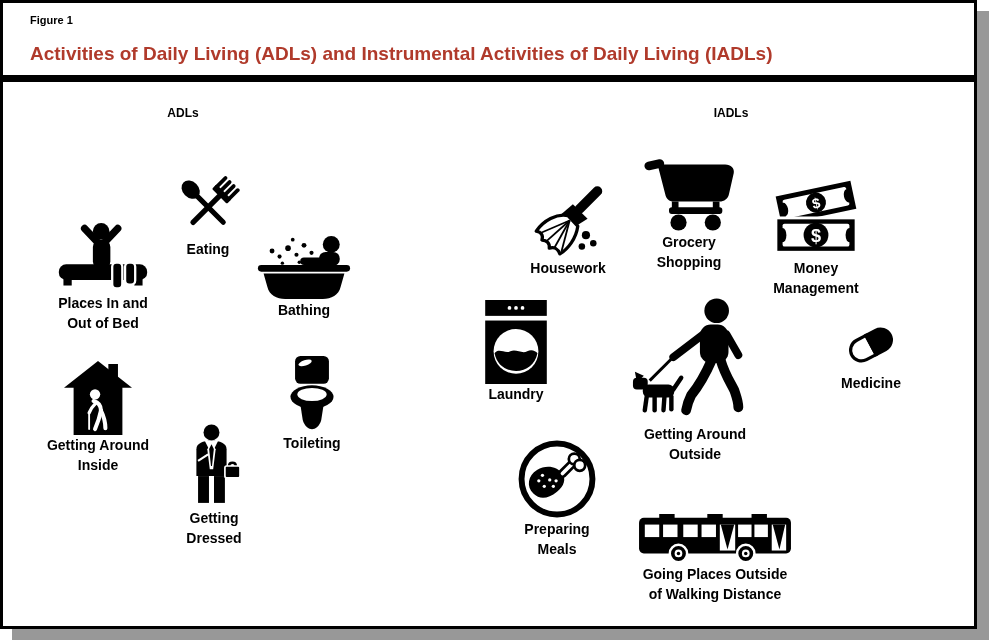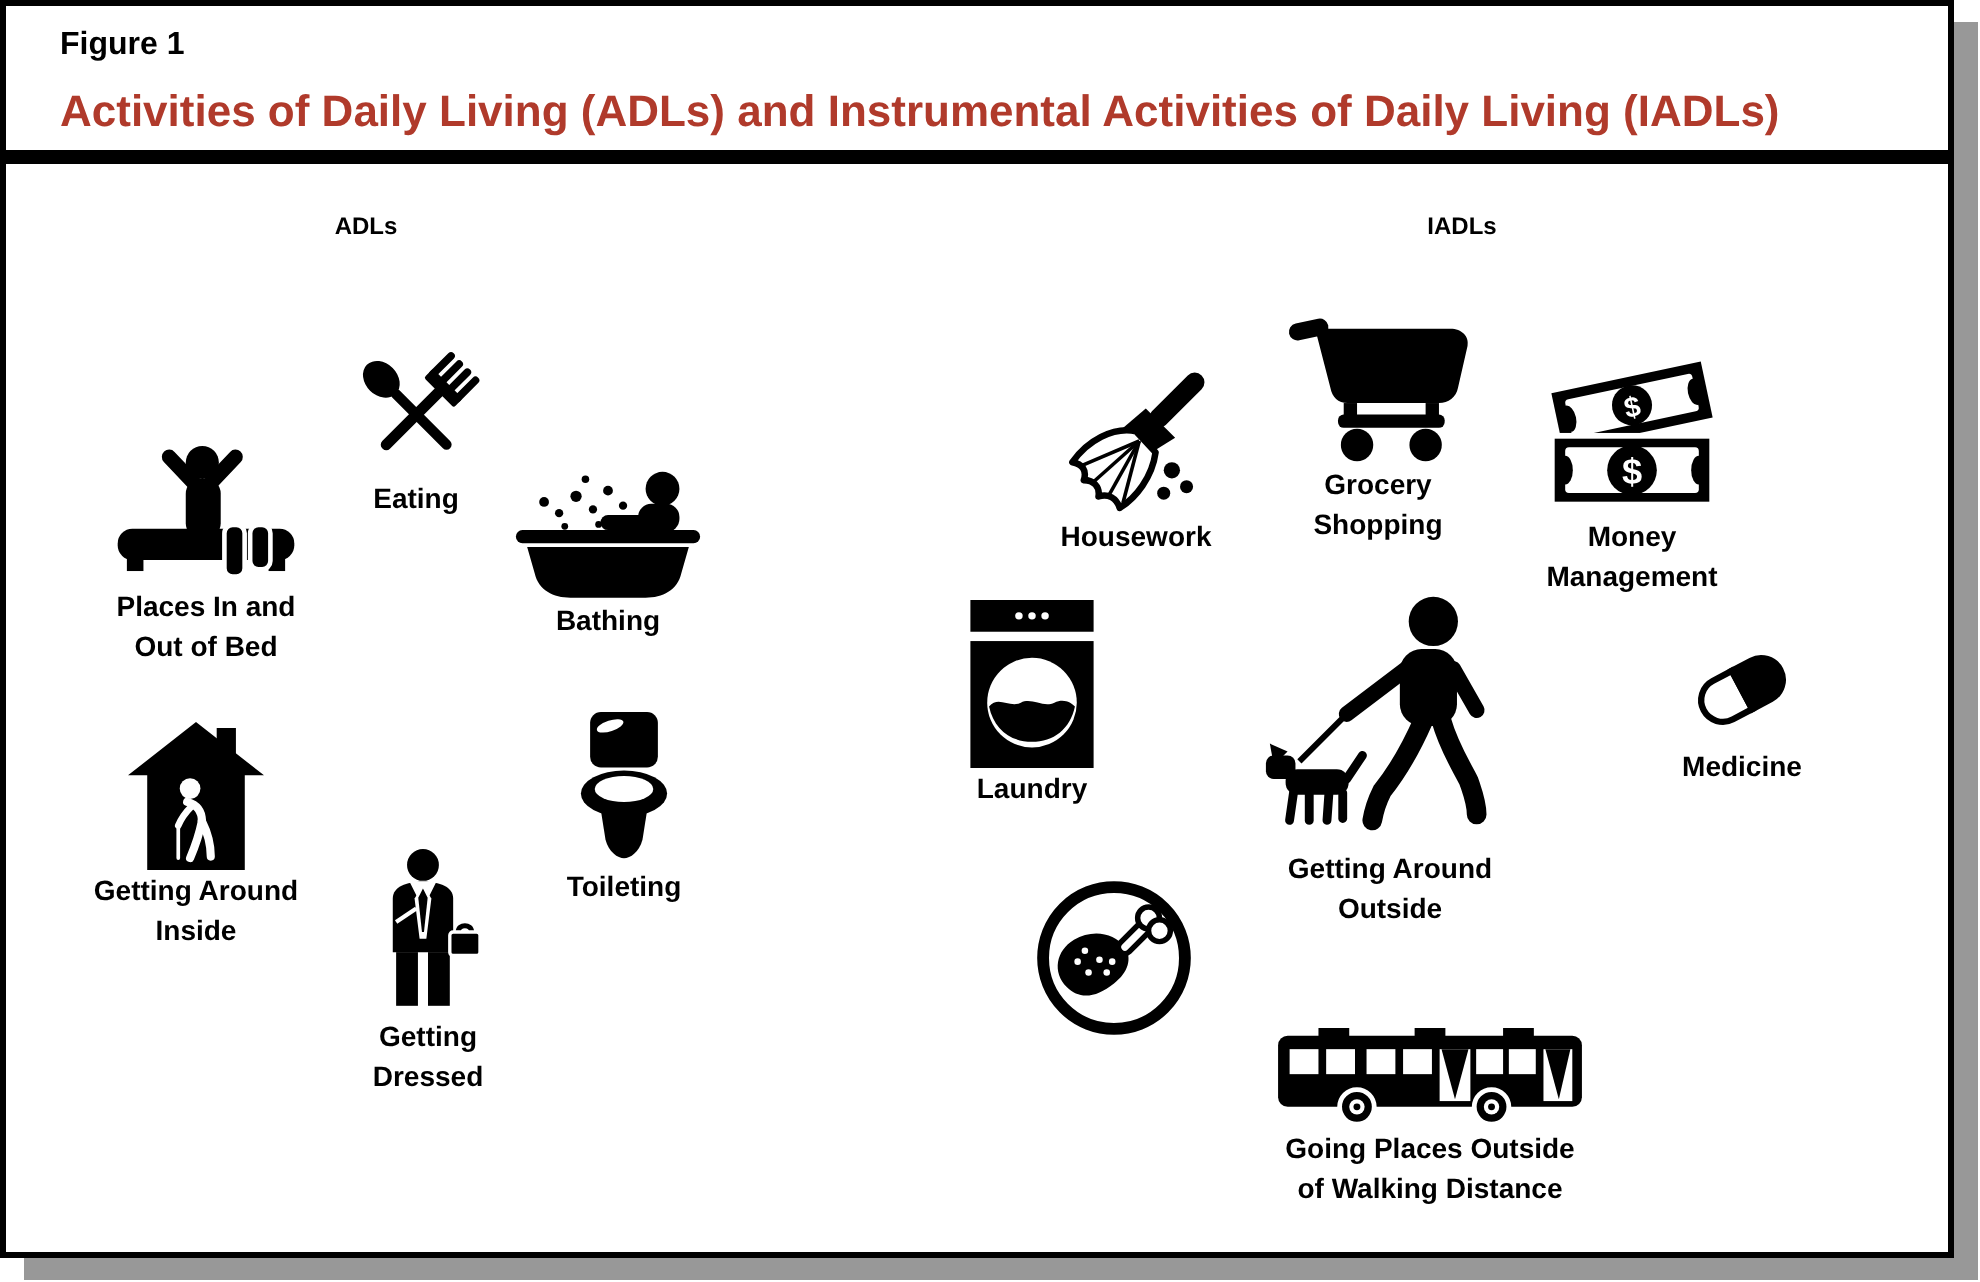--- a/index.html
+++ b/index.html
@@ -13,25 +13,25 @@
   .figure-box {
     position: absolute; left: 0; top: 0;
     width: 977px; height: 629px;
     background: #ffffff;
     border: 3px solid #000;
     box-sizing: border-box;
     box-shadow: 12px 11px 0 #989898;
   }
   .fig-label {
     position: absolute; left: 27px; top: 11px;
-    font-size: 16px; font-weight: bold; color: #000;
+    font-size: 11px; font-weight: bold; color: #000;
   }
   .fig-title {
     position: absolute; left: 27px; top: 40px;
-    font-size: 22px; font-weight: bold;
+    font-size: 19px; font-weight: bold;
     color: #B03A2B; white-space: nowrap;
   }
   .divider {
     position: absolute; left: 0; top: 72px;
     width: 100%; height: 7px; background: #000;
   }
   .col-header {
     position: absolute; top: 103px; width: 96px;
     font-size: 12px; font-weight: bold; color: #000;
     text-align: center;
@@ -267,20 +267,22 @@
       <circle cx="69" cy="29" r="6" fill="#fff" stroke="#000" stroke-width="3"></circle>
       <g fill="#fff">
         <circle cx="24" cy="46" r="1.8"></circle>
           <circle cx="30" cy="52" r="1.8"></circle>
           <circle cx="36" cy="45" r="1.8"></circle>
         <circle cx="40" cy="52" r="1.8"></circle>
           <circle cx="28" cy="40" r="1.8"></circle>
           <circle cx="43" cy="46" r="1.8"></circle>
       </g>
     </svg>
+    <div class="item-label">Preparing
+Meals</div>
   </div>
 
 
   <div class="item" style="left:624px; top:511px; width:176px;">
     <svg width="156" height="50" viewBox="0 0 160 52" fill="#000">
       <rect x="22" y="0" width="16" height="6"></rect>
         <rect x="72" y="0" width="16" height="6"></rect>
         <rect x="118" y="0" width="16" height="6"></rect>
       <rect x="1" y="4" width="158" height="37" rx="5"></rect>
       <g fill="#fff">

